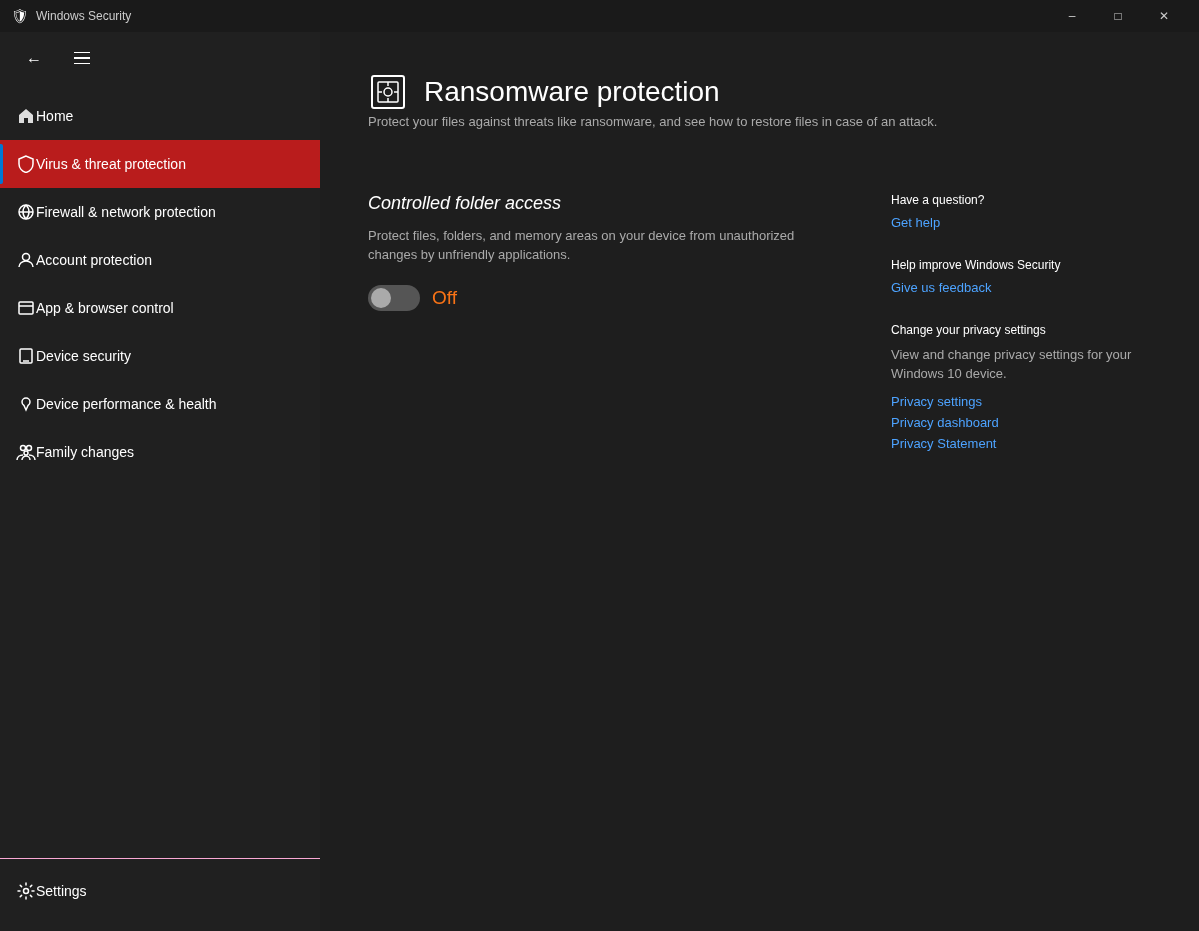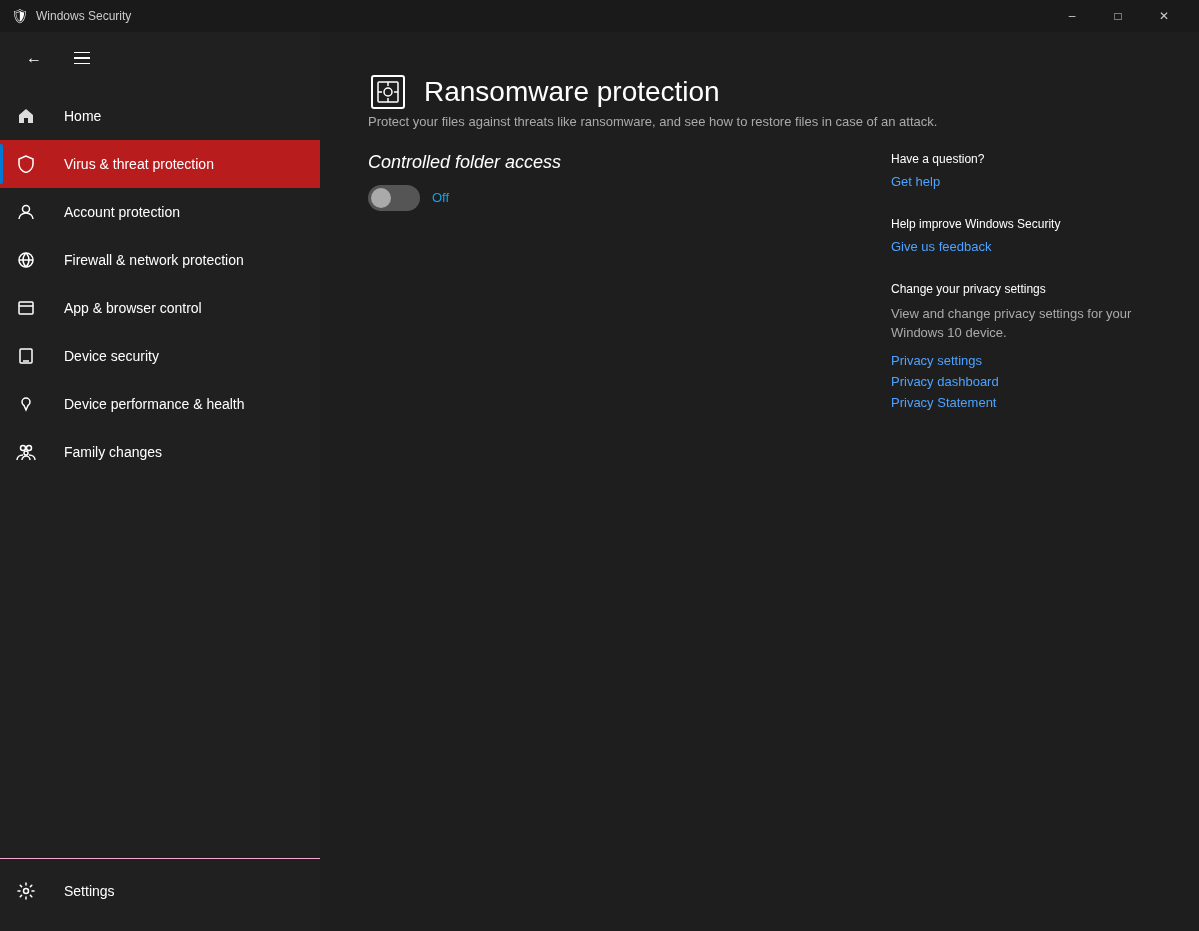--- a/index.html
+++ b/index.html
@@ -127,21 +127,21 @@
       flex: 1;
       overflow-y: auto;
       padding: 8px 0;
     }
 
     .nav-item {
       display: flex;
       align-items: center;
       height: 48px;
       padding: 0 16px;
-      gap: 28px;
+      gap: 0;
       cursor: pointer;
       color: #ffffff;
       font-size: 14px;
       position: relative;
     }
 
     .nav-item.active {
       background: #b91c1c;
     }
 
@@ -206,21 +206,21 @@
 
     .page-title {
       font-size: 28px;
       font-weight: 300;
       color: #ffffff;
     }
 
     .page-description {
       font-size: 13px;
       color: #aaaaaa;
-      margin-bottom: 20px;
+      margin-bottom: 61px;
       max-width: 620px;
       line-height: 1.5;
     }
 
     
     .content-columns {
       display: flex;
       gap: 48px;
     }
 
@@ -272,22 +272,22 @@
       height: 20px;
       background: #aaaaaa;
       border-radius: 50%;
       position: absolute;
       top: 3px;
       left: 3px;
       transition: left 0.2s;
     }
 
     .toggle-label {
-      font-size: 13px;
-      color: #0ea5e9;
+      font-size: 19px;
+      color: #f97316;
     }
 
     
     .side-section {
       margin-bottom: 28px;
     }
 
     .side-section-title {
       font-size: 12px;
       color: #ffffff;
@@ -352,34 +352,34 @@
         <span class="nav-icon">
           <svg width="18" height="18" viewBox="0 0 18 18" fill="none">
             <path d="M9 1L2 4v5c0 4 3 7.5 7 8.5C13 16.5 16 13 16 9V4L9 1z" fill="none" stroke="white" stroke-width="1.5"></path>
           </svg>
         </span>
         <span class="nav-label">Virus &amp; threat protection</span>
       </div>
       <div class="nav-item">
         <span class="nav-icon">
           <svg width="18" height="18" viewBox="0 0 18 18" fill="none">
+            <circle cx="9" cy="9" r="7" fill="none" stroke="white" stroke-width="1.5"></circle>
+            <path d="M2 9h14M9 2c-2 2-3 4-3 7s1 5 3 7M9 2c2 2 3 4 3 7s-1 5-3 7" fill="none" stroke="white" stroke-width="1.5"></path>
+          </svg>
+        </span>
+        <span class="nav-label">Firewall &amp; network protection</span>
+      </div>
+      <div class="nav-item">
+        <span class="nav-icon">
+          <svg width="18" height="18" viewBox="0 0 18 18" fill="none">
             <circle cx="9" cy="6" r="3.5" fill="none" stroke="white" stroke-width="1.5"></circle>
             <path d="M2 16c0-3.3 3.1-6 7-6s7 2.7 7 6" fill="none" stroke="white" stroke-width="1.5"></path>
           </svg>
         </span>
         <span class="nav-label">Account protection</span>
-      </div>
-      <div class="nav-item">
-        <span class="nav-icon">
-          <svg width="18" height="18" viewBox="0 0 18 18" fill="none">
-            <circle cx="9" cy="9" r="7" fill="none" stroke="white" stroke-width="1.5"></circle>
-            <path d="M2 9h14M9 2c-2 2-3 4-3 7s1 5 3 7M9 2c2 2 3 4 3 7s-1 5-3 7" fill="none" stroke="white" stroke-width="1.5"></path>
-          </svg>
-        </span>
-        <span class="nav-label">Firewall &amp; network protection</span>
       </div>
       <div class="nav-item">
         <span class="nav-icon">
           <svg width="18" height="18" viewBox="0 0 18 18" fill="none">
             <rect x="2" y="3" width="14" height="12" rx="1" fill="none" stroke="white" stroke-width="1.5"></rect>
             <line x1="2" y1="7" x2="16" y2="7" stroke="white" stroke-width="1.5"></line>
           </svg>
         </span>
         <span class="nav-label">App &amp; browser control</span>
       </div>
@@ -442,20 +442,21 @@
         </svg>
       </div>
       <h1 class="page-title">Ransomware protection</h1>
     </div>
 
     <p class="page-description">Protect your files against threats like ransomware, and see how to restore files in case of an attack.</p>
 
     <div class="content-columns">
       <div class="main-column">
         <h2 class="section-title">Controlled folder access</h2>
+        <p class="section-description">Protect files, folders, and memory areas on your device from unauthorized changes by unfriendly applications.</p>
         <div class="toggle-row">
           <div class="toggle-switch">
             <div class="toggle-knob"></div>
           </div>
           <span class="toggle-label">Off</span>
         </div>
       </div>
 
       <div class="side-column">
         <div class="side-section">

